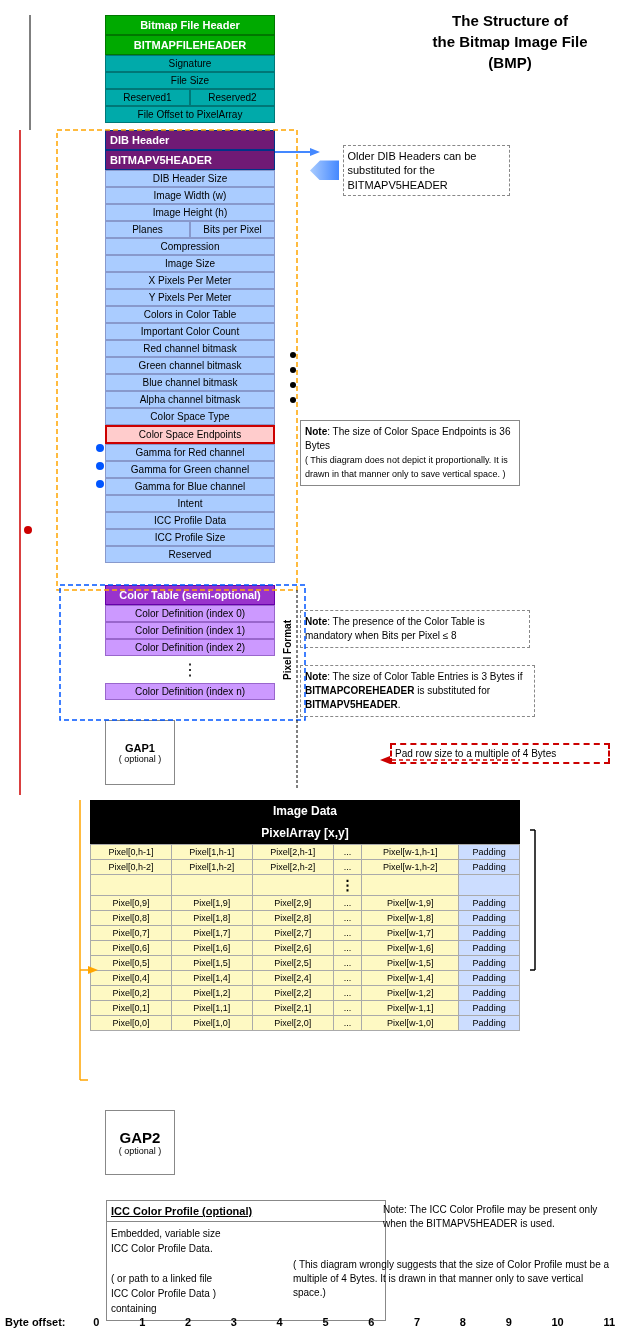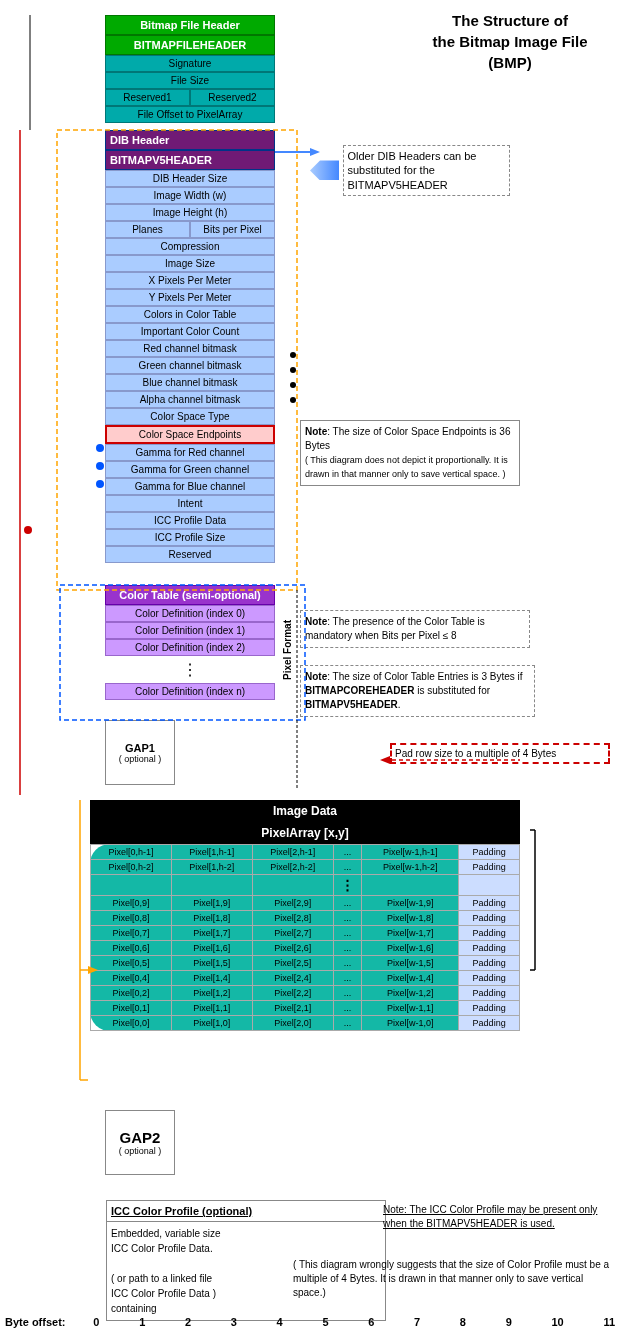--- a/index.html
+++ b/index.html
@@ -131,22 +131,21 @@
       background: #000;
       color: #fff;
       text-align: center;
       padding: 4px;
       font-size: 12px;
       font-weight: bold;
     }
     .pixel-table {
       width: 100%;
       border-collapse: collapse;
-      background: #14b8a6;
-      border-radius: 20px;
+      background: #fef9c3;
     }
     .pixel-table td {
       border: 1px solid #aaa;
       text-align: center;
       padding: 2px 1px;
       font-size: 9px;
     }
     
     .gap2-section {
       position: absolute;
@@ -399,21 +398,21 @@
       <div>Embedded, variable size</div>
       <div>ICC Color Profile Data.</div>
       <br>
       <div>( or path to a linked file</div>
       <div>ICC Color Profile Data )</div>
       <div>containing</div>
     </div>
   </div>
 
   <div style="position:absolute; left:380px; top:1200px; width:240px;">
-    <div style="font-size:10px; padding:3px; line-height:1.4;text-decoration:underline;">Note: The ICC Color Profile may be present only when the BITMAPV5HEADER is used.</div>
+    <div style="font-size:10px; padding:3px; line-height:1.4;">Note: The ICC Color Profile may be present only when the BITMAPV5HEADER is used.</div>
   </div>
   <div style="position:absolute; left:290px; top:1255px; width:330px;">
     <div style="font-size:10px; padding:3px; line-height:1.4;">( This diagram wrongly suggests that the size of Color Profile must be a multiple of 4 Bytes. It is drawn in that manner only to save vertical space.)</div>
   </div>
 
   <div style="position:absolute; bottom:5px; left:5px; right:5px; display:flex; align-items:center;">
     <span style="font-weight:bold; font-size:11px; margin-right:8px; white-space:nowrap;">Byte offset:</span>
     <div id="byte-offset-values" style="display:flex; flex:1; justify-content:space-around;">
         <span style="font-weight: bold; font-size: 11px;">0</span>
         <span style="font-weight: bold; font-size: 11px;">1</span>

